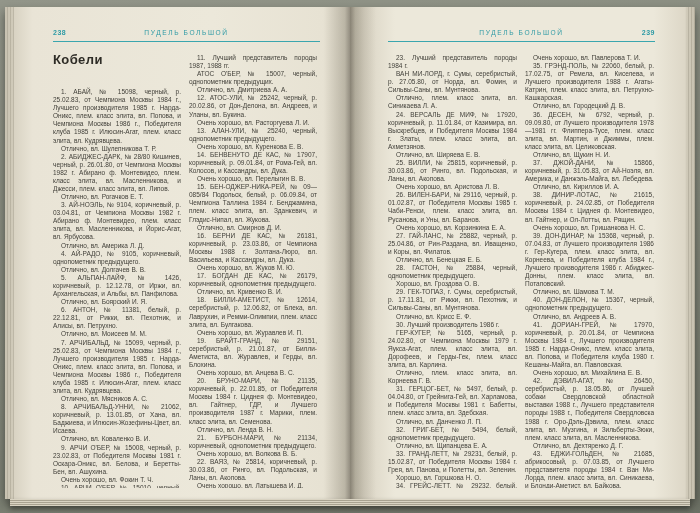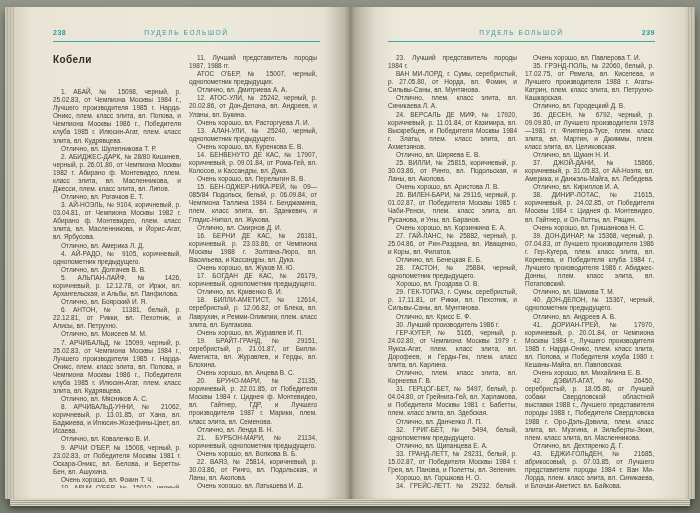--- a/index.html
+++ b/index.html
@@ -56,21 +56,21 @@
   .running-head .pgnum.right { text-align: right; }
   .running-head .title { flex: 1; text-align: center; letter-spacing: 1.6px; font-size: 6.6px; }
   .cols { display: flex; gap: 8px; }
   .col {
     width: 128px; height: 434px; overflow: hidden;
     font-size: 6.5px; line-height: 8.08px;
     color: #42403a; text-align: justify;
   }
   .page.right .col { width: 129px; gap: 7px; }
   .section-heading {
-    font-size: 10px; font-weight: bold; color: #2e2c26;
+    font-size: 13px; font-weight: bold; color: #2e2c26;
     letter-spacing: .4px; margin: 2px 0 24px 0;
   }
   .para { text-indent: 8px; word-spacing: .2px; }
 </style>
 </head>
 <body>
 
 <div class="book">
   <div class="page left">
     <div class="page-inner">

